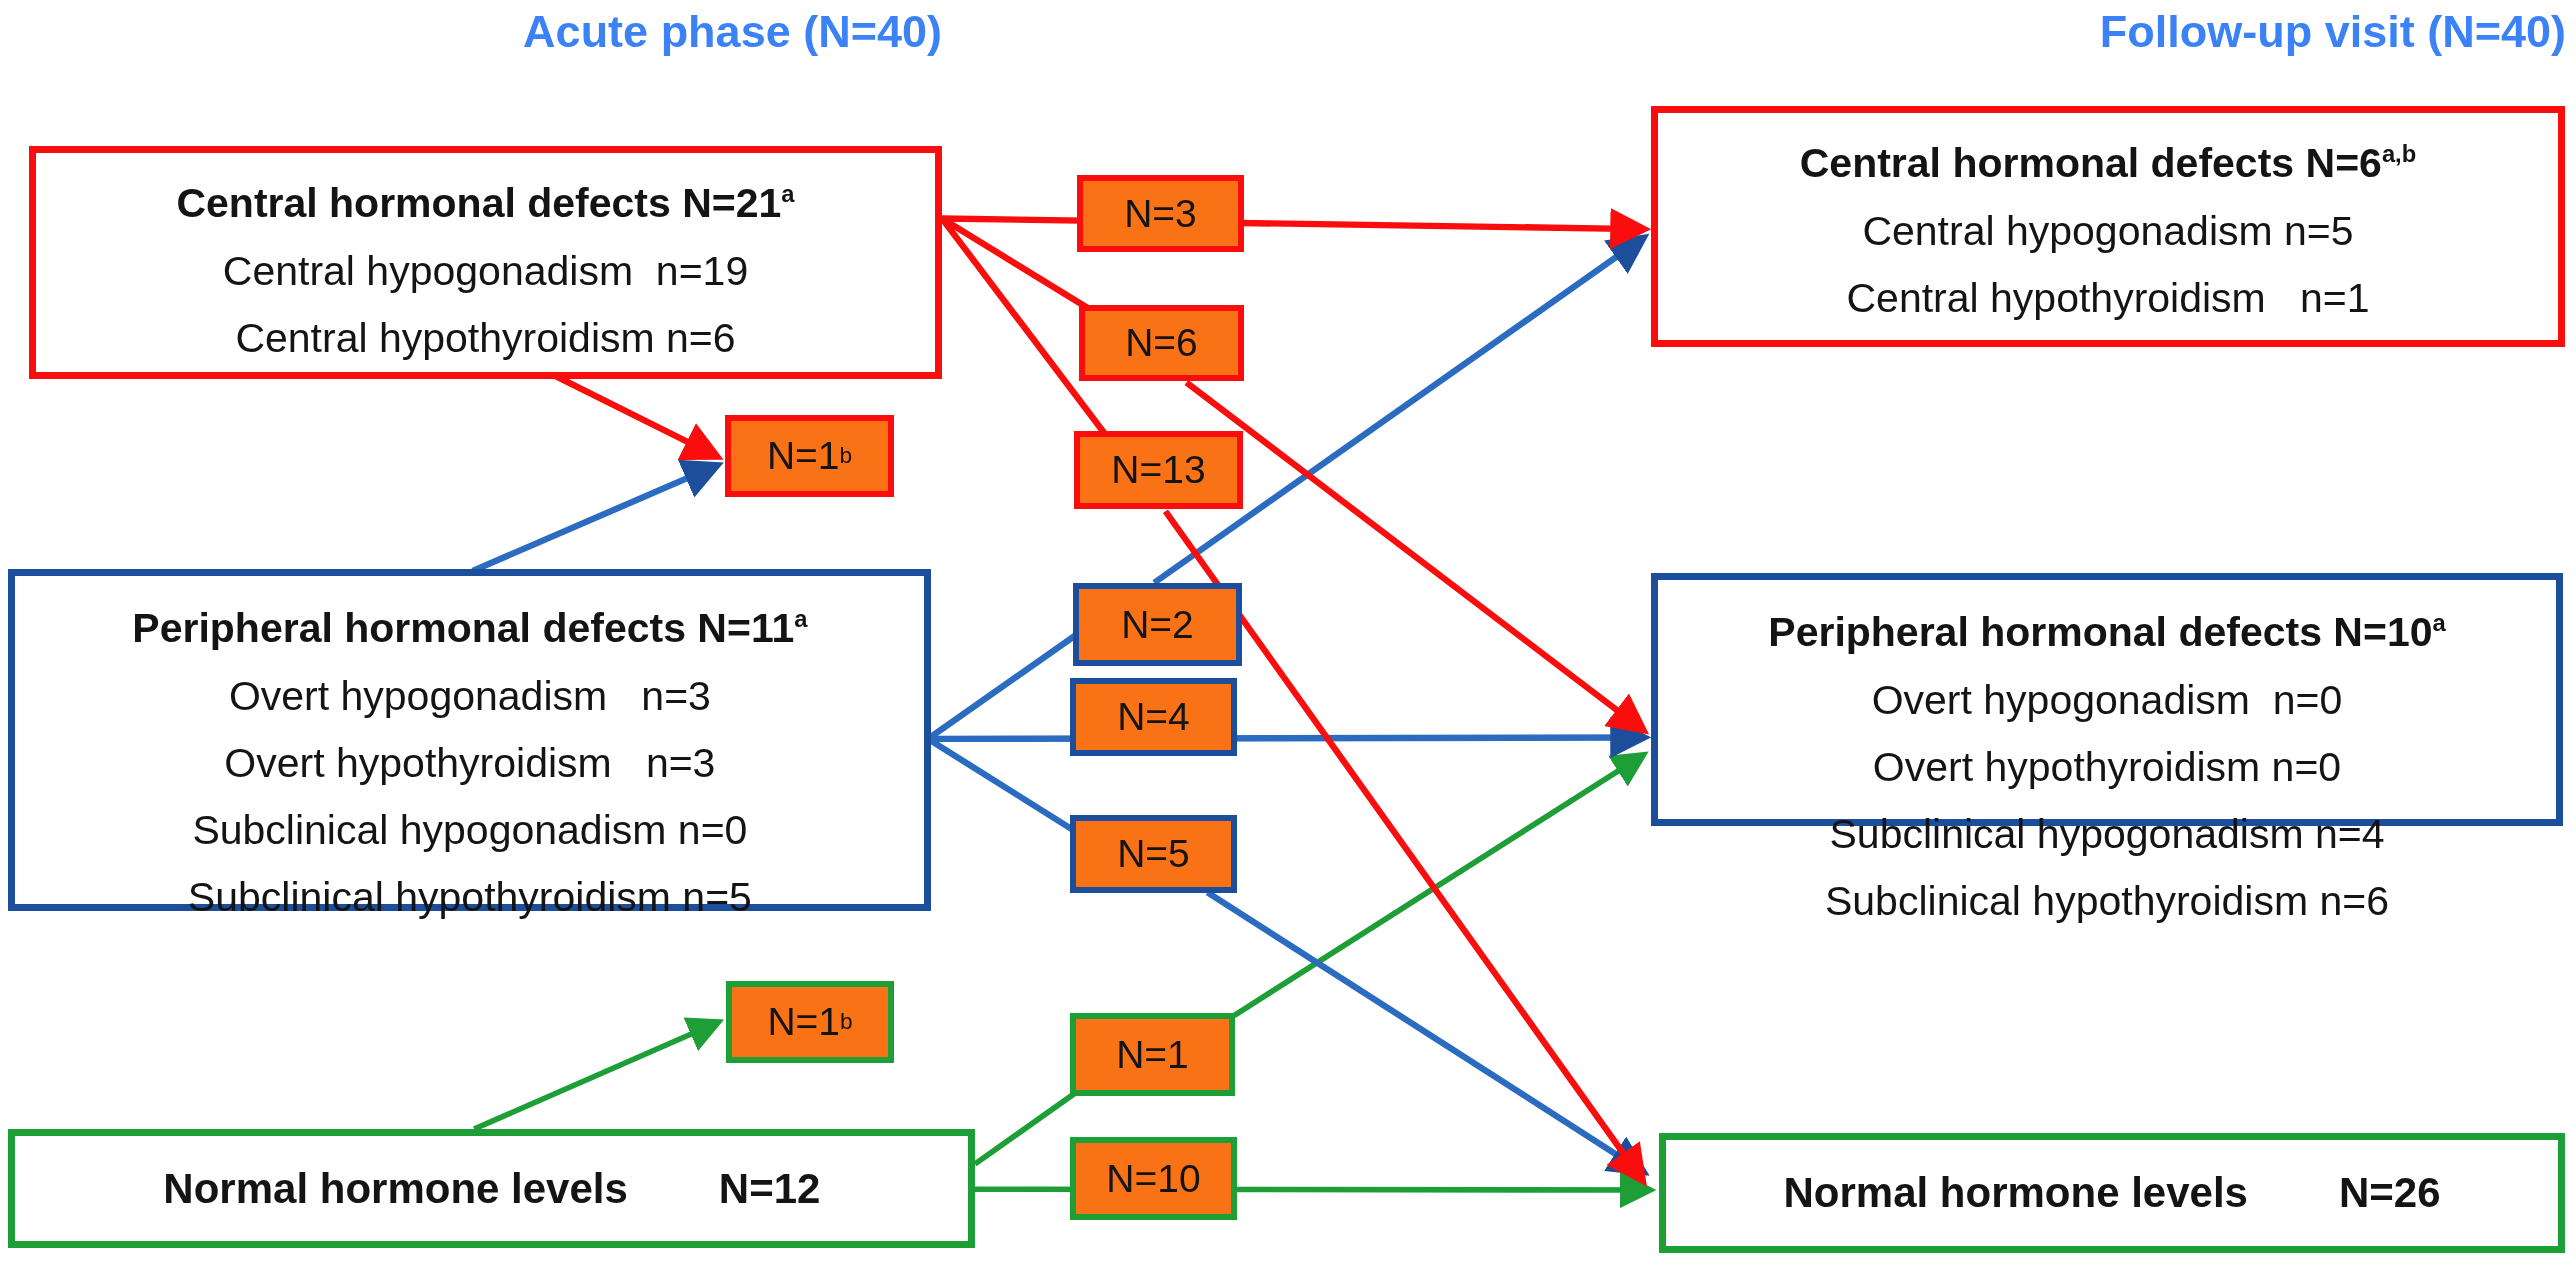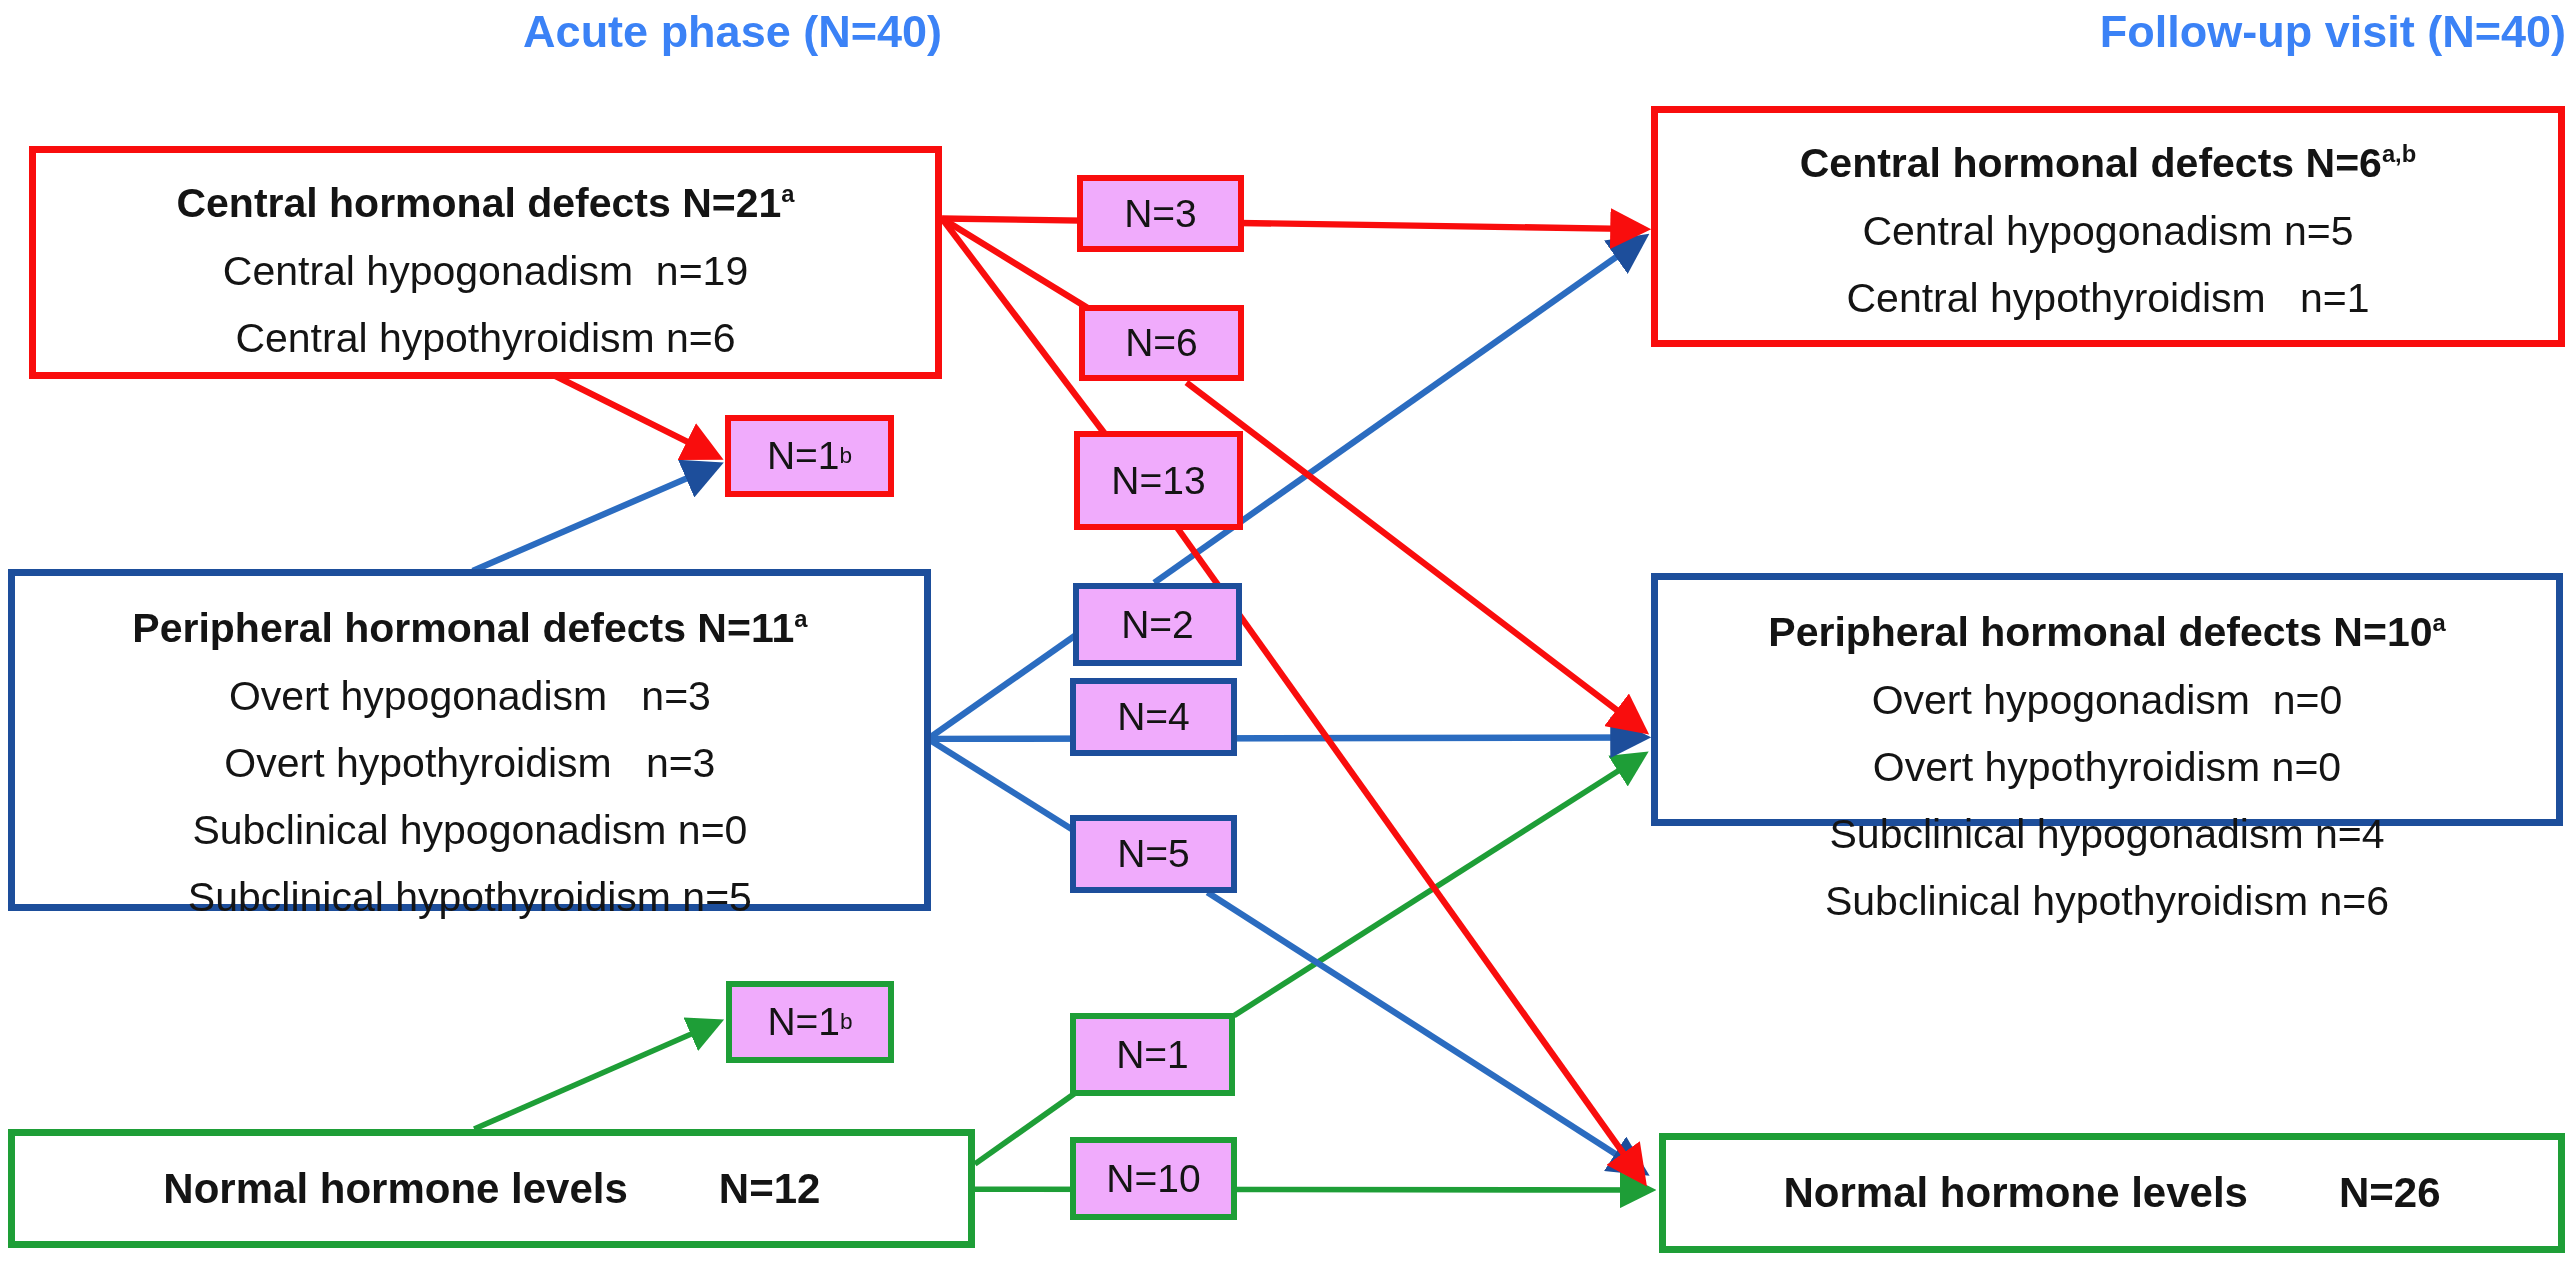--- a/index.html
+++ b/index.html
@@ -31,21 +31,21 @@
   .bigbox .hdr{font-weight:bold;line-height:70px;white-space:pre;}
   .bigbox .row{line-height:67px;white-space:pre;}
   .pad-central{padding-top:15.4px;}
   .pad-peripheral{padding-top:17px;}
   .normalbox{
     display:flex;align-items:center;justify-content:center;
     gap:91px;font-weight:bold;font-size:42px;
   }
   .flowlabel{
     position:absolute;z-index:2;
-    background:#f0abfc;
+    background:#f97316;
     box-sizing:border-box;
     display:flex;align-items:center;justify-content:center;
     font-size:39px;
     white-space:pre;
   }
   .flowlabel.red{border:6.3px solid #f90d0d;}
   .flowlabel.blue{border:6.3px solid #1d4e9b;}
   .flowlabel.green{border:6.3px solid #1e9e37;}
   sup{font-size:0.58em;line-height:0;}
 </style>
@@ -129,21 +129,21 @@
     <div class="row">Subclinical hypothyroidism n=6</div>
   </div>
 
   <div class="bigbox green normalbox" style="left:1659px;top:1133px;width:906px;height:120px;">
     <span>Normal hormone levels</span>
     <span>N=26</span>
   </div>
 
   <div class="flowlabel red" style="left:1077px;top:175px;width:167px;height:77px;">N=3</div>
   <div class="flowlabel red" style="left:1079px;top:305px;width:165px;height:76px;">N=6</div>
-  <div class="flowlabel red" style="left:1074px;top:431px;width:169px;height:99px;">N=13</div>
+  <div class="flowlabel red" style="left:1074px;top:431px;width:169px;height:78px;">N=13</div>
 
   <div class="flowlabel blue" style="left:1073px;top:583px;width:169px;height:83px;">N=2</div>
   <div class="flowlabel blue" style="left:1070px;top:678px;width:167px;height:78px;">N=4</div>
   <div class="flowlabel blue" style="left:1070px;top:815px;width:167px;height:78px;">N=5</div>
 
   <div class="flowlabel green" style="left:1070px;top:1013px;width:165px;height:83px;">N=1</div>
   <div class="flowlabel green" style="left:1070px;top:1137px;width:167px;height:83px;">N=10</div>
 
   <div class="flowlabel red" style="left:725px;top:415px;width:169px;height:82px;"><span>N=1</span><sup>b</sup></div>
   <div class="flowlabel green" style="left:726px;top:981px;width:168px;height:82px;"><span>N=1</span><sup>b</sup></div>

